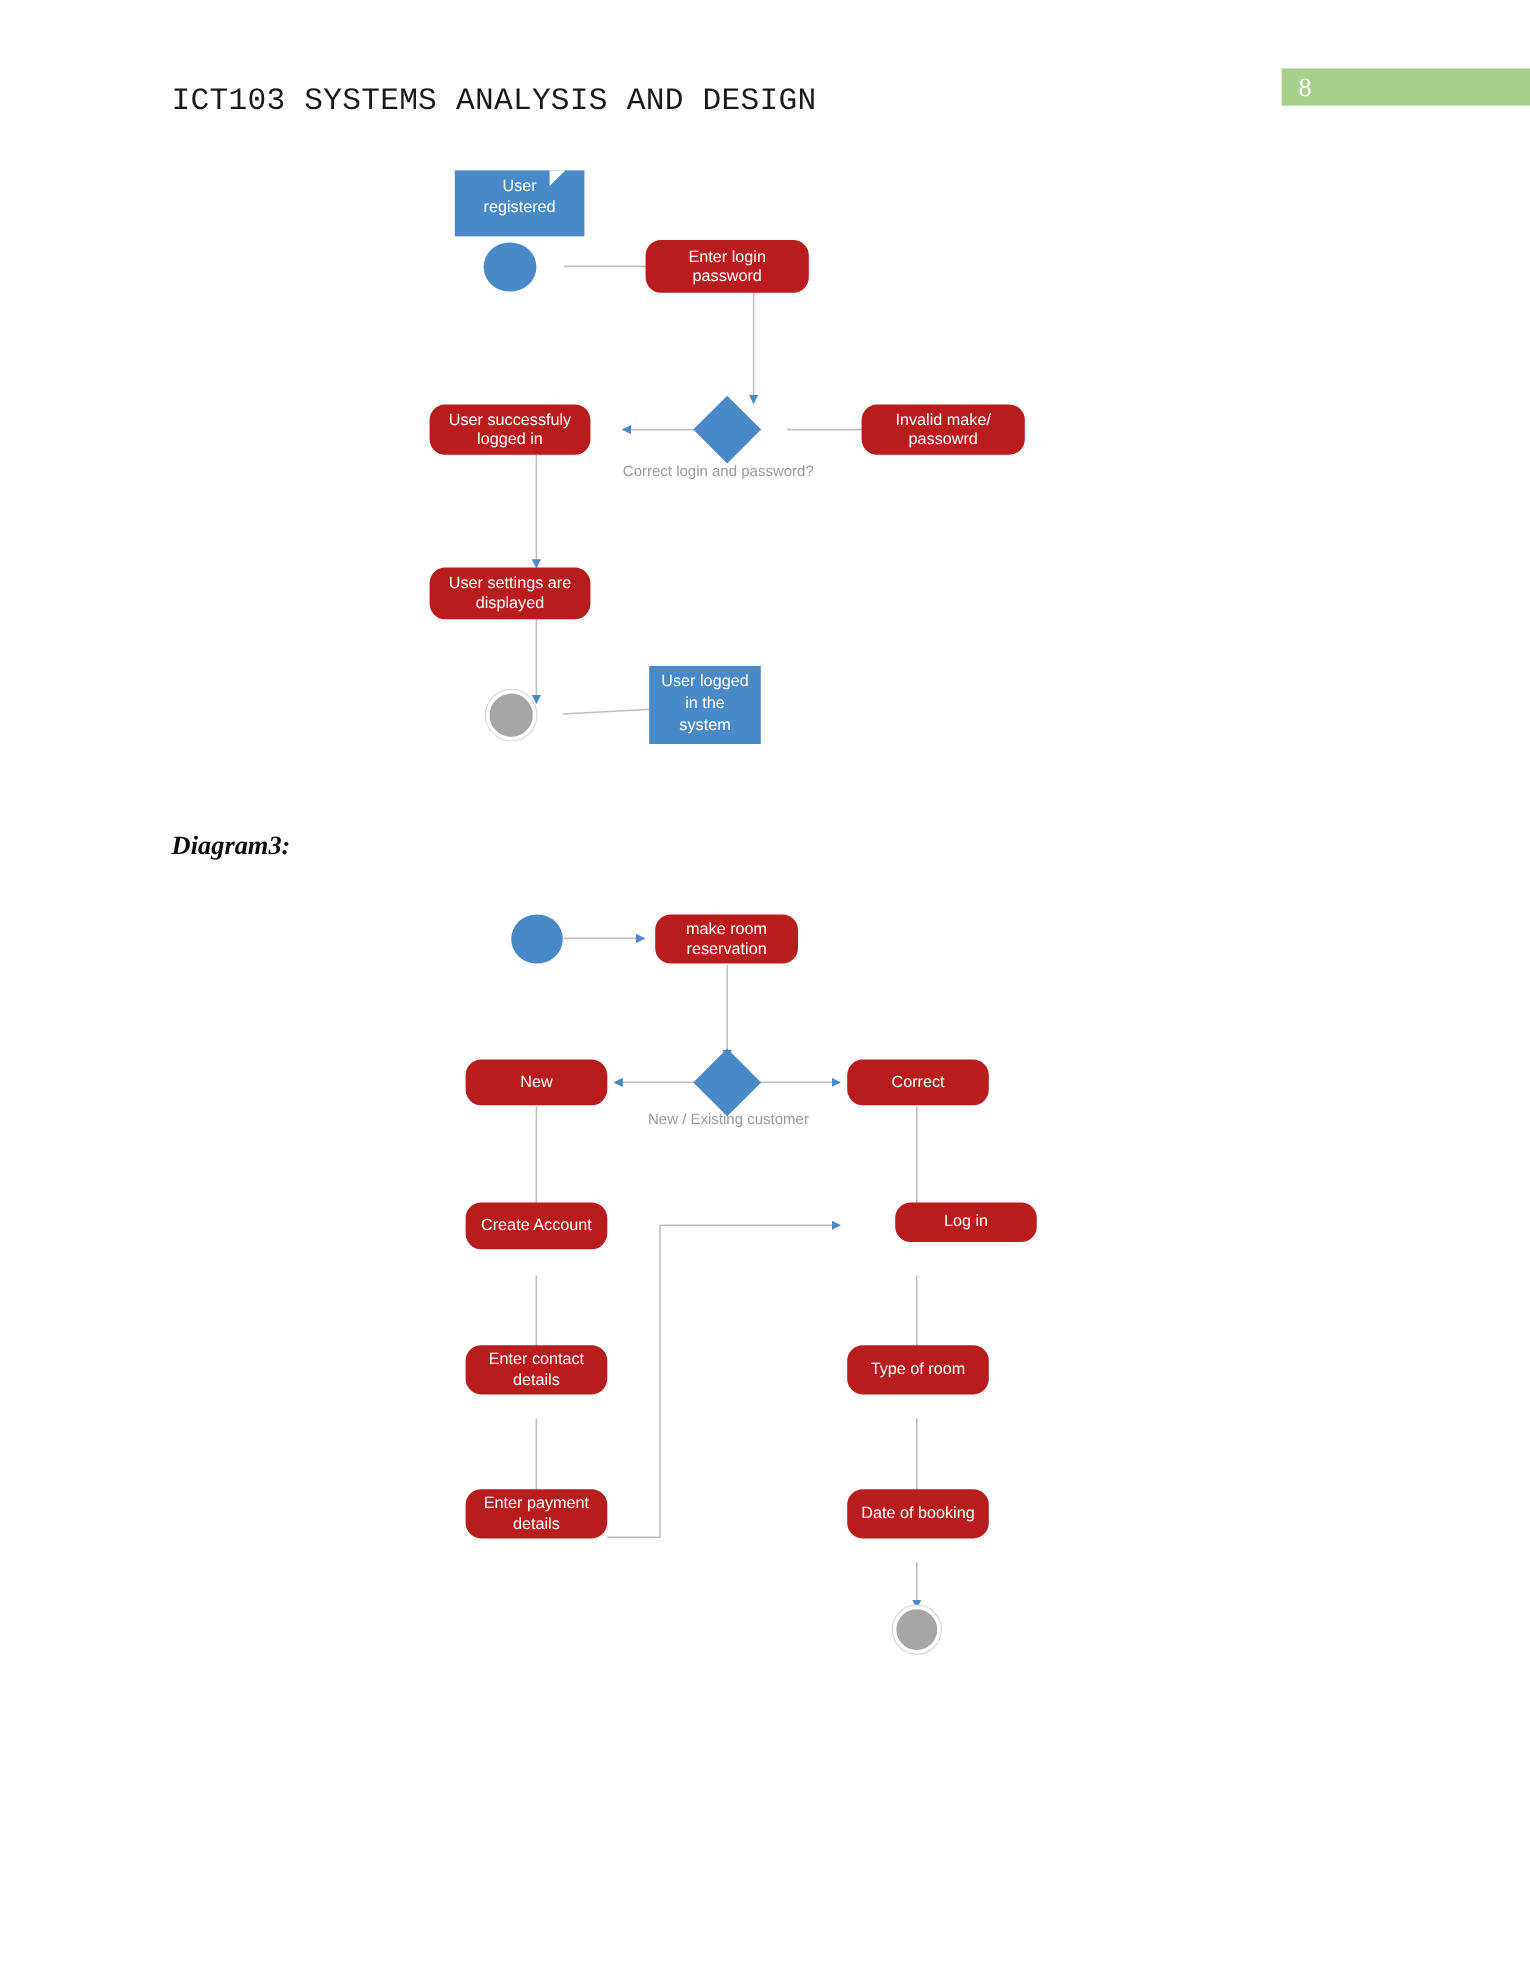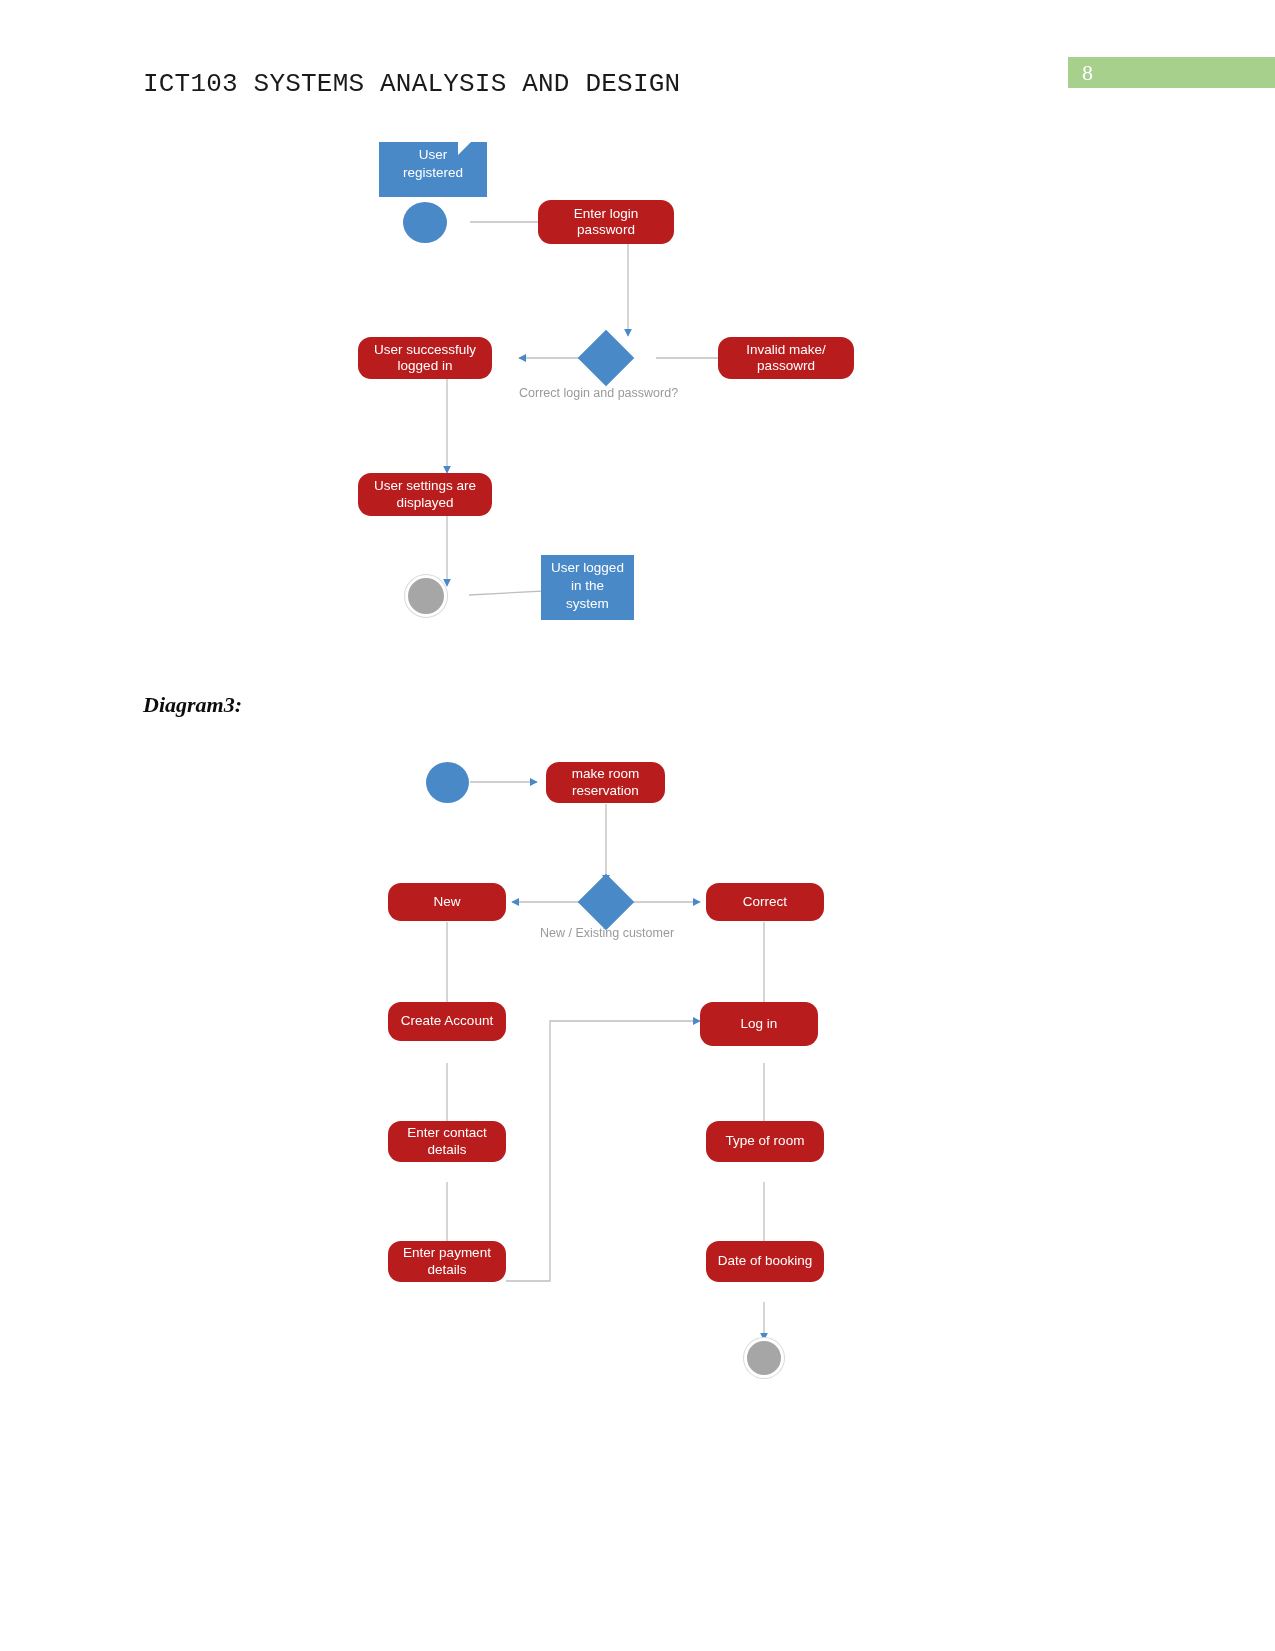--- a/index.html
+++ b/index.html
@@ -248,21 +248,21 @@
 
     <div class="decision" style="left:586px; top:142px; width:40px; height:40px;"></div>
     <div class="edge-label" style="left:540px; top:186px;">New / Existing customer</div>
 
     <div class="node action" style="left:388px; top:143px; width:118px; height:38px;">New</div>
 
     <div class="node action" style="left:706px; top:143px; width:118px; height:38px;">Correct</div>
 
     <div class="node action" style="left:388px; top:262px; width:118px; height:39px;">Create Account</div>
 
-    <div class="node action" style="left:700px; top:262px; width:118px; height:44px;">Log in</div>
+    <div class="node action" style="left:746px; top:262px; width:118px; height:33px;">Log in</div>
 
     <div class="node action" style="left:388px; top:381px; width:118px; height:41px;">Enter contact details</div>
 
     <div class="node action" style="left:706px; top:381px; width:118px; height:41px;">Type of room</div>
 
     <div class="node action" style="left:388px; top:501px; width:118px; height:41px;">Enter payment details</div>
 
     <div class="node action" style="left:706px; top:501px; width:118px; height:41px;">Date of booking</div>
 
     <div class="end-node" style="left:744px; top:598px; width:40px; height:40px;"></div>

